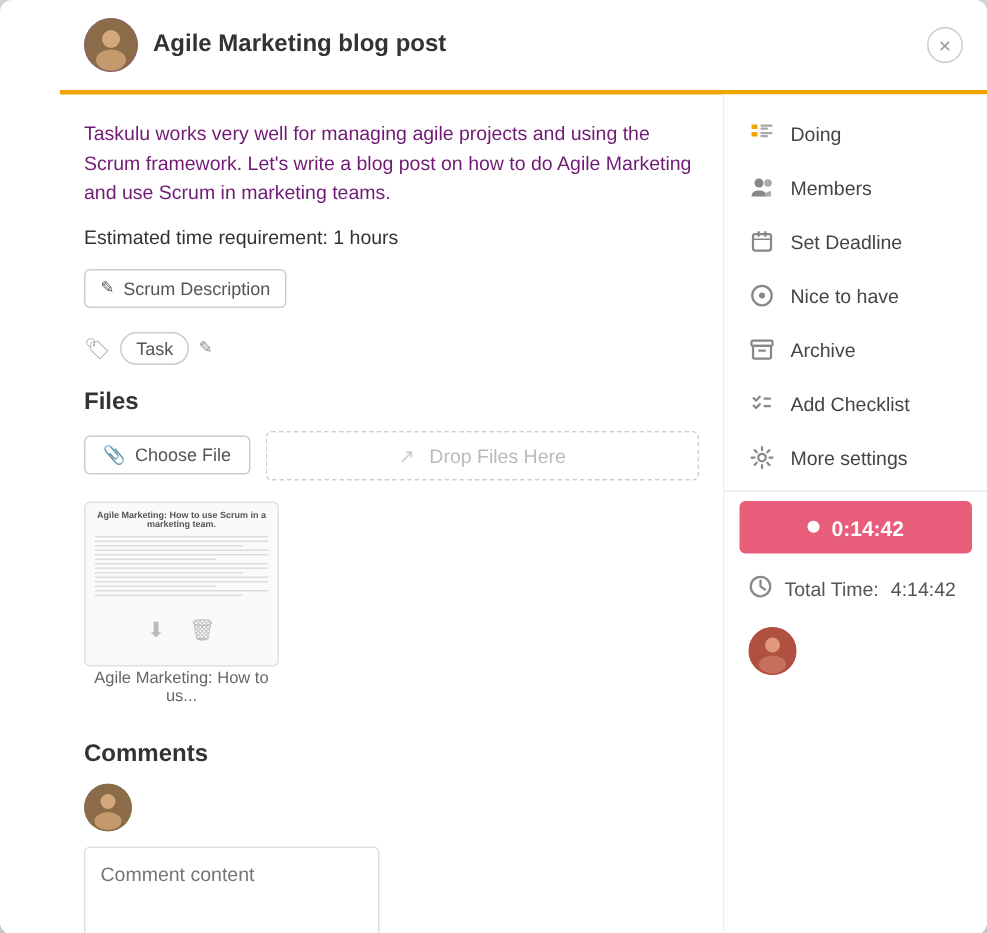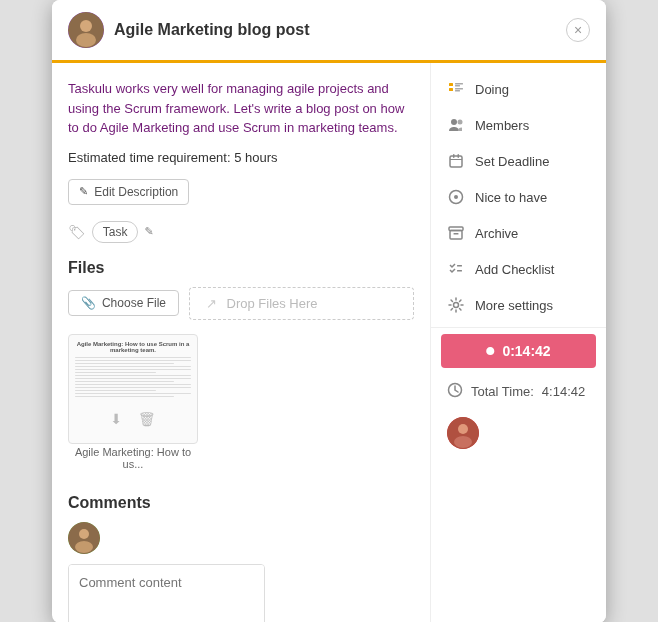--- a/index.html
+++ b/index.html
@@ -1,18 +1,18 @@
 <!DOCTYPE html>
 <html><head>
   <meta charset="utf-8">
   <style>
     * { box-sizing: border-box; margin: 0; padding: 0; }
     body { font-family: -apple-system, BlinkMacSystemFont, 'Segoe UI', sans-serif; background: #e0e0e0; display: flex; justify-content: center; align-items: center; min-height: 100vh; }
     
-    .modal { width: 554px; background: #fff; border-radius: 8px; box-shadow: 0 4px 20px rgba(0,0,0,0.3); overflow: hidden; position: relative; }
+    .modal { width: 658px; background: #fff; border-radius: 8px; box-shadow: 0 4px 20px rgba(0,0,0,0.3); overflow: hidden; position: relative; padding-left: 40px; }
     
     .modal-header { display: flex; align-items: center; padding: 12px 16px; border-bottom: 3px solid #f0a500; background: #fff; }
     .modal-header .avatar { width: 36px; height: 36px; border-radius: 50%; background: #c44; margin-right: 10px; overflow: hidden; display: flex; align-items: center; justify-content: center; font-size: 14px; color: white; font-weight: bold; flex-shrink: 0; }
     .modal-header .title { flex: 1; font-size: 16px; font-weight: 600; color: #333; }
     .close-btn { width: 24px; height: 24px; border-radius: 50%; border: 1px solid #ccc; background: none; cursor: pointer; display: flex; align-items: center; justify-content: center; font-size: 14px; color: #999; }
     
     .modal-body { display: flex; }
     
     .main-content { flex: 1; padding: 16px; border-right: 1px solid #eee; overflow-y: auto; max-height: 560px; }
     
@@ -24,21 +24,21 @@
     
     .tag-row { display: flex; align-items: center; gap: 6px; margin-bottom: 16px; }
     .tag { display: inline-flex; gap: 4px; border: 1px solid #ccc; border-radius: 12px; padding: 3px 10px; font-size: 12px; color: #555; }
     .tag-edit-icon { cursor: pointer; color: #888; font-size: 11px; }
     
     .section-title { font-size: 16px; font-weight: 600; color: #333; margin-bottom: 10px; }
     
     .files-section { margin-bottom: 20px; }
     .file-actions { display: flex; align-items: center; gap: 10px; margin-bottom: 14px; }
     .choose-file-btn { display: inline-flex; align-items: center; gap: 6px; border: 1px solid #ccc; border-radius: 4px; padding: 5px 12px; font-size: 12px; color: #555; background: #fff; cursor: pointer; }
-    .drop-zone { flex: 1; border: 1px dashed #ccc; border-radius: 4px; padding: 8px 16px; font-size: 13px; color: #bbb; cursor: pointer; }
+    .drop-zone { flex: 1; border: 1px dashed #ccc; border-radius: 4px; padding: 8px 16px; font-size: 13px; color: #bbb; text-align: center; cursor: pointer; }
     
     .file-thumbnail { display: inline-block; width: 130px; text-align: center; }
     .file-preview { width: 130px; height: 110px; border: 1px solid #e0e0e0; border-radius: 4px; background: #fafafa; overflow: hidden; position: relative; }
     .file-actions-row { display: flex; justify-content: center; gap: 16px; padding: 6px 0; }
     .file-action-icon { color: #bbb; cursor: pointer; font-size: 14px; }
     .file-name { font-size: 11px; color: #666; margin-top: 2px; }
     
     .comments-section { }
     .comments-input-row { display: flex; gap: 10px; align-items: flex-start; margin-bottom: 12px; flex-direction: column; }
     .user-avatar-sm { width: 32px; height: 32px; border-radius: 50%; background: #8b6; flex-shrink: 0; display: flex; align-items: center; justify-content: center; font-size: 12px; color: white; font-weight: bold; overflow: hidden; }
@@ -85,26 +85,26 @@
     <span class="title">Agile Marketing blog post</span>
     <button class="close-btn">×</button>
   </div>
 
   <div class="modal-body">
 
     <div class="main-content">
       <p class="description-text">Taskulu works very well for managing agile projects and using the Scrum framework. Let's write a blog post on how to do Agile Marketing and use Scrum in marketing teams.</p>
       <p class="estimated-time">
         <strong>Estimated time requirement:</strong>
-        <span>5 hours</span>
+        <span>1 hours</span>
       </p>
 
       <button class="edit-desc-btn">
         <span style="font-size:11px;">✎</span>
-        <span>Edit Description</span>
+        <span>Scrum Description</span>
       </button>
 
       <div class="tag-row">
         <span style="color:#aaa; font-size:14px;">🏷</span>
         <span class="tag">
           <span>Task</span>
         </span>
         <span class="tag-edit-icon">✎</span>
       </div>
 

